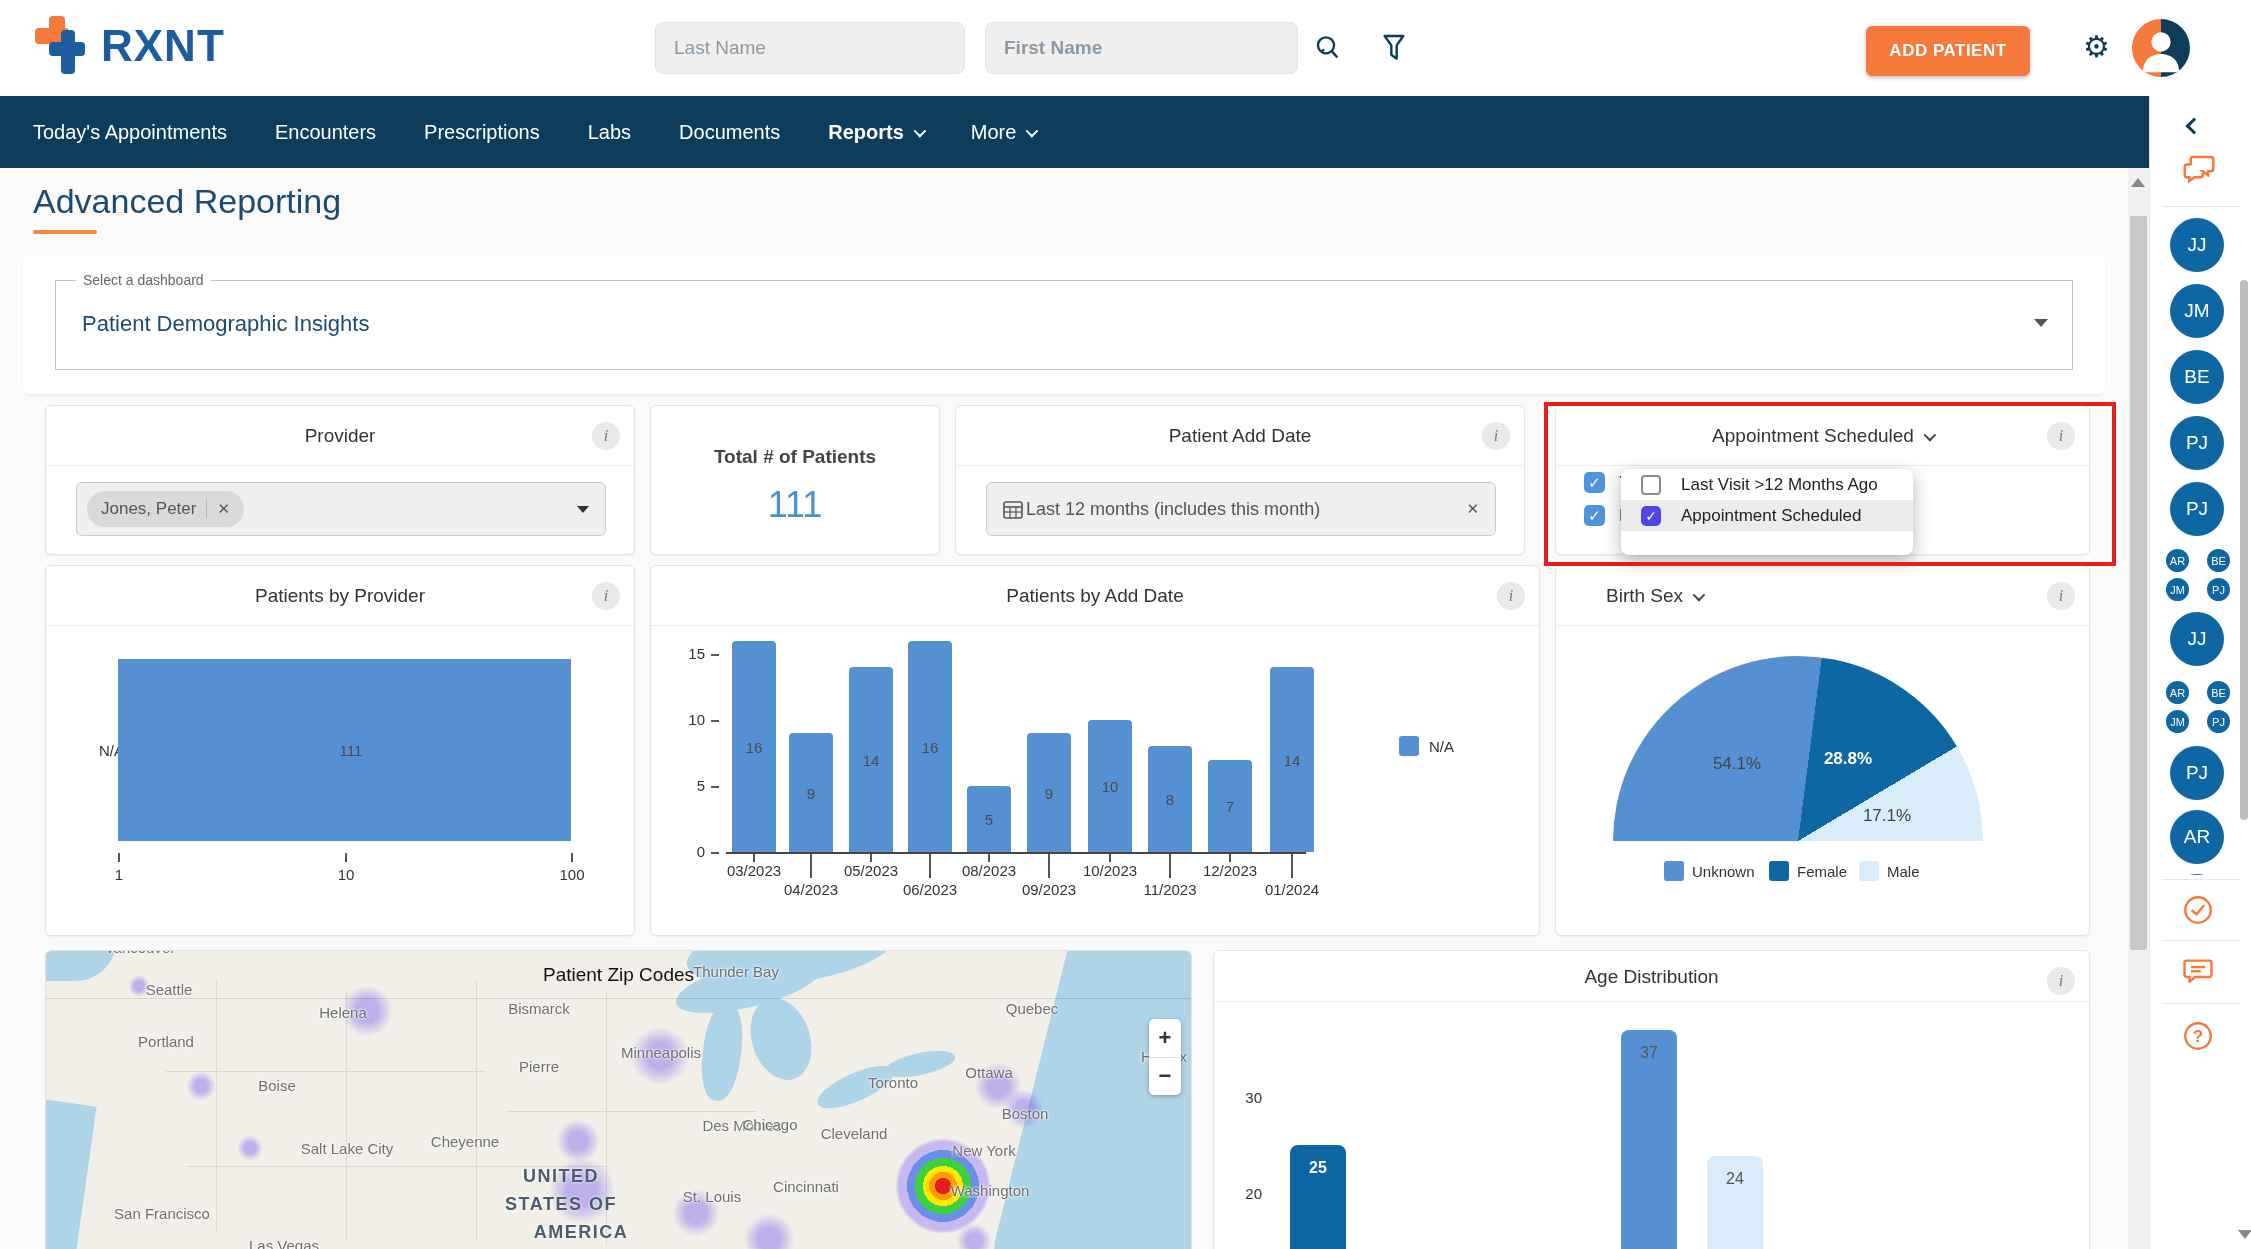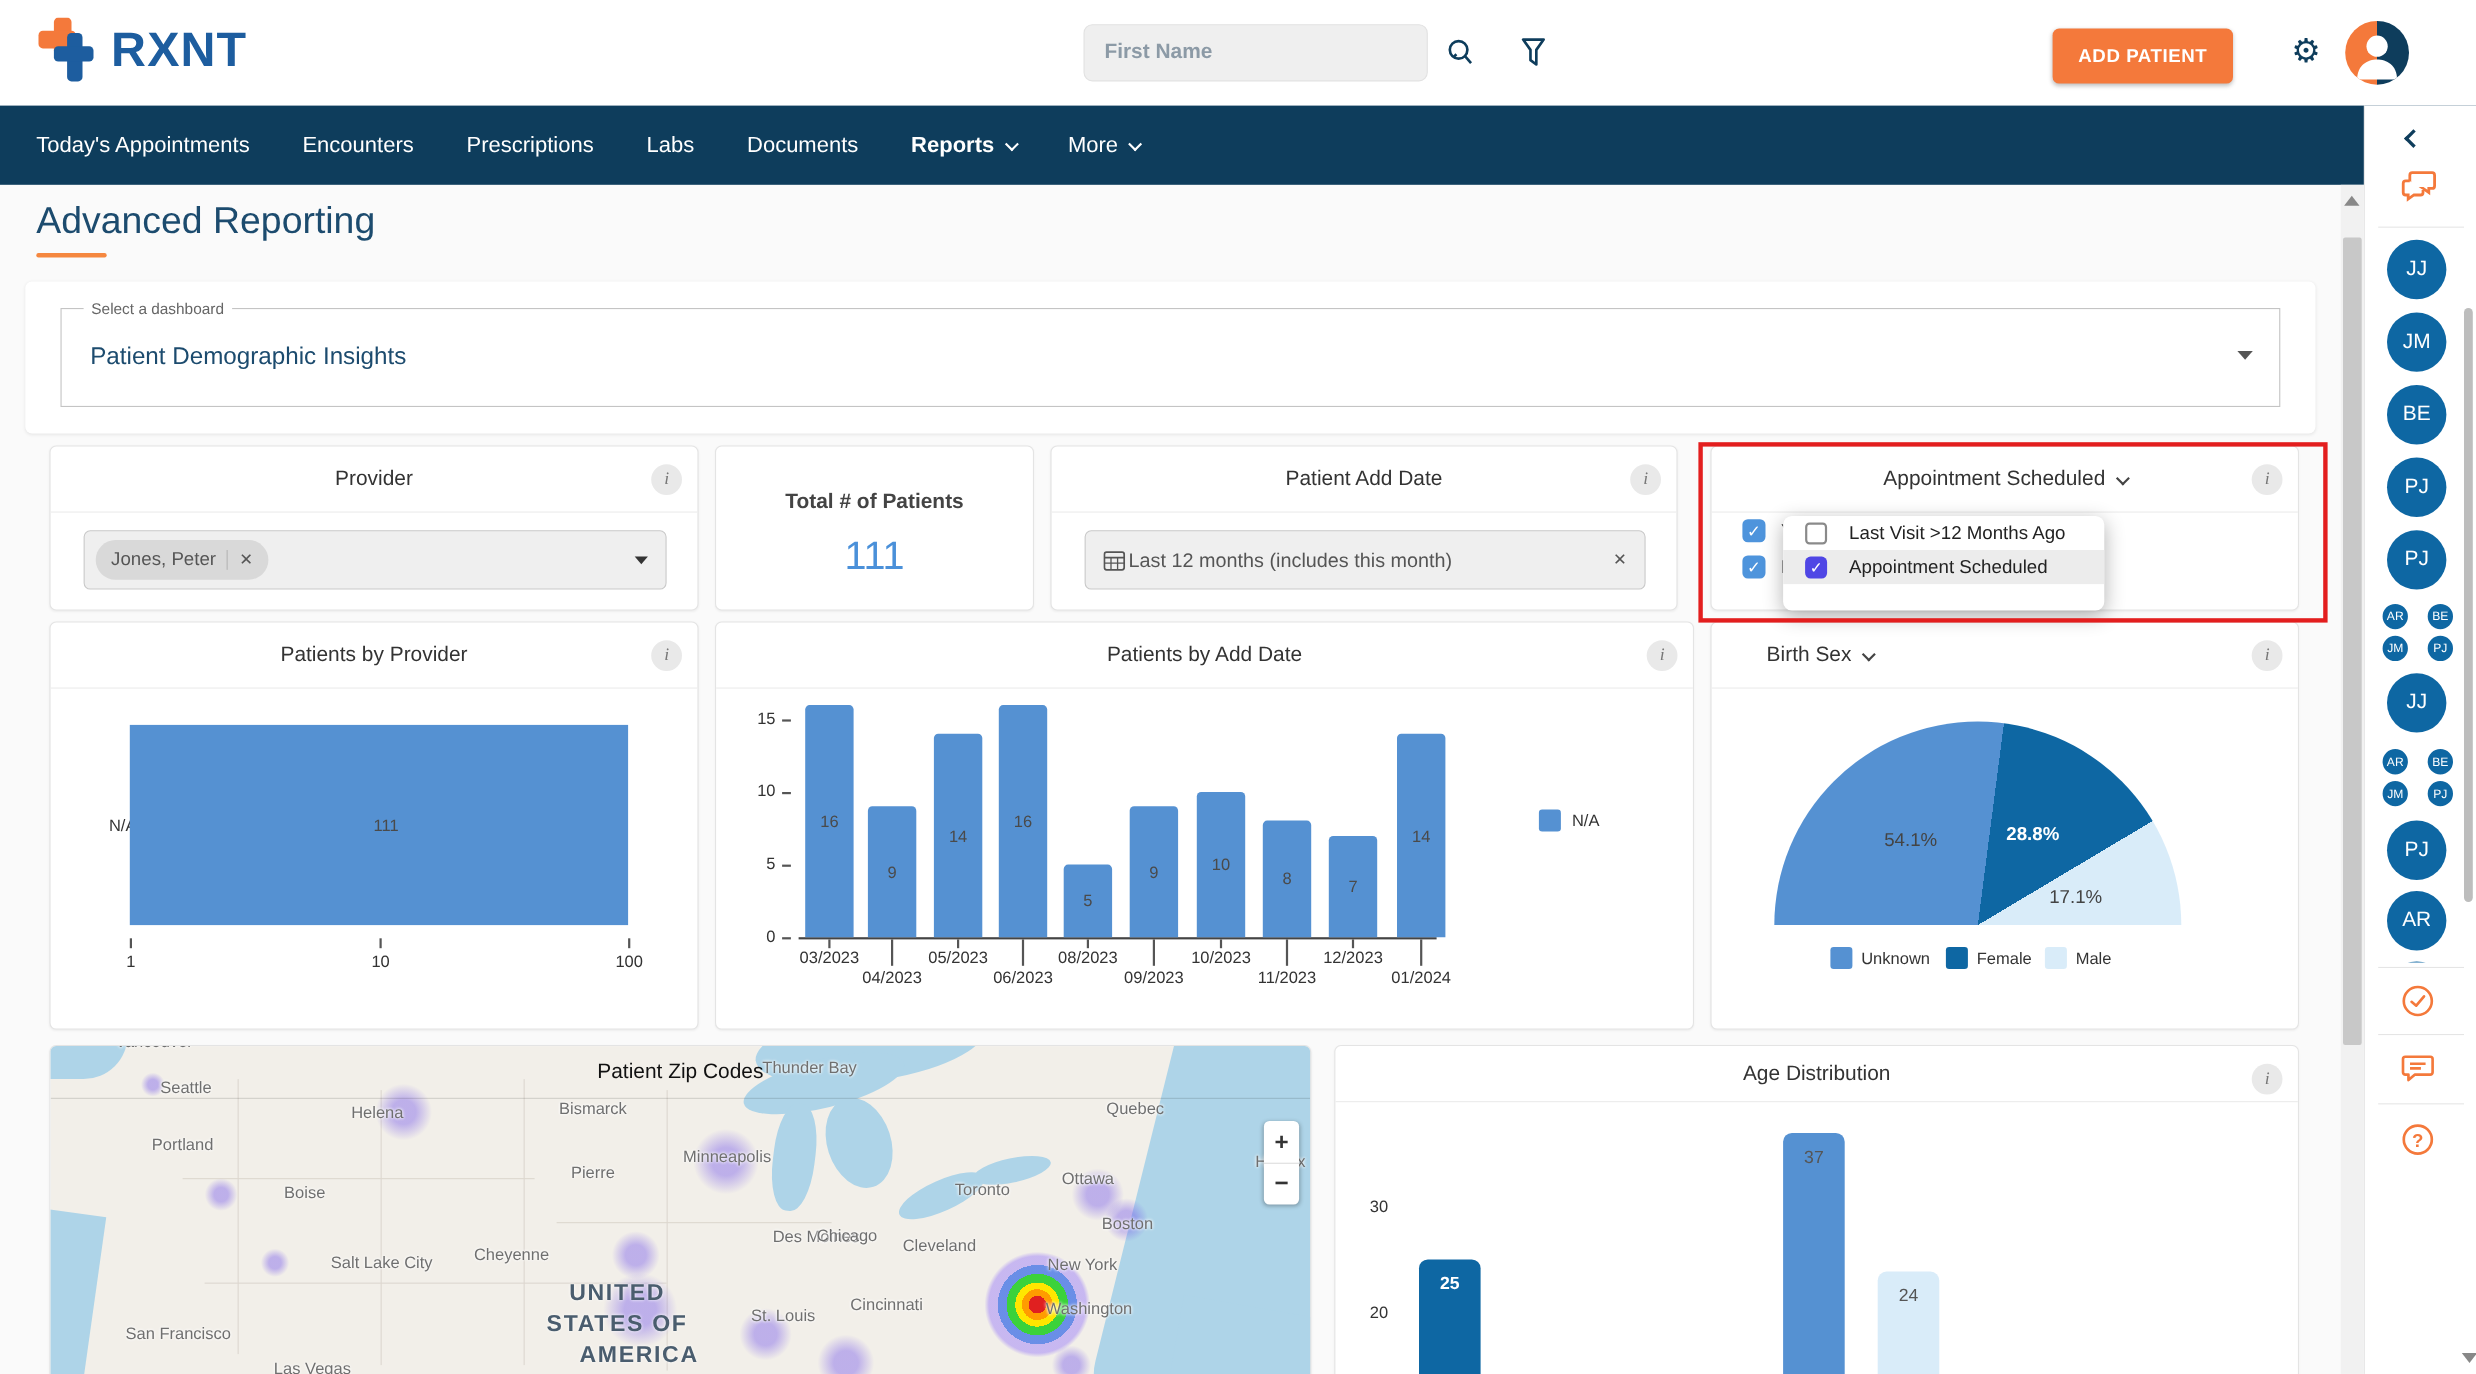--- a/index.html
+++ b/index.html
@@ -71,21 +71,21 @@
   .pie-half { position:absolute; left:57px; top:90px; width:370px; height:185px; border-radius:185px 185px 0 0; }
   .pie-lab { position:absolute; font-size:17px; color:#444; transform:translate(-50%,-50%); white-space:nowrap; }
   .pie-lab.white { color:#fff; font-weight:700; }
 
   
   .map-card { overflow:hidden; }
   .map-base { position:absolute; inset:0; background:#f2efe9; }
   .water { position:absolute; background:#aed4e8; }
   .stateline { position:absolute; background:#ddd8cf; }
   .city { position:absolute; font-size:15px; color:#6f6f6f; transform:translate(-50%,-50%); white-space:nowrap; text-shadow:0 0 3px #fff,0 0 3px #fff; z-index:3; }
-  .usa-line { position:absolute; font-size:21px; font-weight:700; color:#4a5d6e; letter-spacing:1.5px; transform:translate(-50%,-50%); z-index:3; text-shadow:0 0 3px #fff; }
+  .usa-line { position:absolute; font-size:18px; font-weight:700; color:#4a5d6e; letter-spacing:1.5px; transform:translate(-50%,-50%); z-index:3; text-shadow:0 0 3px #fff; }
   .blob { position:absolute; border-radius:50%; z-index:2; transform:translate(-50%,-50%); }
   .hotspot { position:absolute; width:96px; height:96px; border-radius:50%; transform:translate(-50%,-50%); z-index:2;
     background:radial-gradient(circle, #e02020 0 8px, #ff9c00 8px 14px, #ffe600 14px 20px, #3bd23b 20px 28px, rgba(60,110,230,0.75) 28px 36px, rgba(120,80,255,0.35) 36px 44px, rgba(120,80,255,0) 48px); }
   .map-headbar { position:absolute; top:0; left:0; right:0; height:48px; border-bottom:1px solid rgba(0,0,0,0.12); z-index:4; }
   .map-title { position:absolute; top:0; left:0; right:0; height:48px; display:flex; align-items:center; justify-content:center; font-size:19px; color:#111; z-index:4; }
   .map-zoom { position:absolute; left:1103px; top:68px; width:32px; height:76px; background:#fff; border-radius:5px; box-shadow:0 1px 4px rgba(0,0,0,0.3); z-index:5; display:flex; flex-direction:column; }
   .map-zoom div { flex:1; display:flex; align-items:center; justify-content:center; font-size:22px; font-weight:700; color:#333; cursor:pointer; }
   .map-zoom div:first-child { border-bottom:1px solid #ddd; }
 
   
@@ -111,20 +111,21 @@
   <div class="header">
     <div class="logo-wrap">
       <svg width="58" height="60" viewBox="0 0 58 60">
         <rect x="16" y="0" width="16" height="34" rx="4" fill="#f4793b"></rect>
         <rect x="2" y="12" width="34" height="16" rx="4" fill="#f4793b"></rect>
         <rect x="28" y="14" width="14" height="44" rx="4" fill="#1d5d9f"></rect>
         <rect x="16" y="26" width="36" height="14" rx="4" fill="#1d5d9f"></rect>
       </svg>
       <span class="logo-text">RXNT</span>
     </div>
+    <input class="hdr-input" style="left: 655px; width: 310px;" placeholder="Last Name">
     <input class="hdr-input" style="left: 985px; width: 313px; font-weight: bold;" placeholder="First Name">
     <span class="icon-btn" style="left:1312px;">
       <svg width="32" height="32" viewBox="0 0 24 24">
           <circle cx="10.5" cy="10" r="6" fill="none" stroke="#0e3d5c" stroke-width="1.8"></circle>
           <line x1="9" y1="13" x2="7" y2="15" stroke="#0e3d5c" stroke-width="1.8"></line>
           <line x1="15" y1="14.5" x2="19" y2="19" stroke="#0e3d5c" stroke-width="1.8"></line>
         </svg>
     </span>
     <span class="icon-btn" style="left:1378px;">
       <svg width="32" height="32" viewBox="0 0 24 24">

